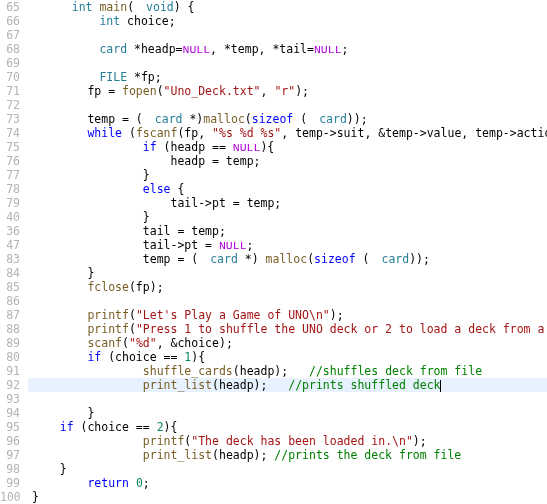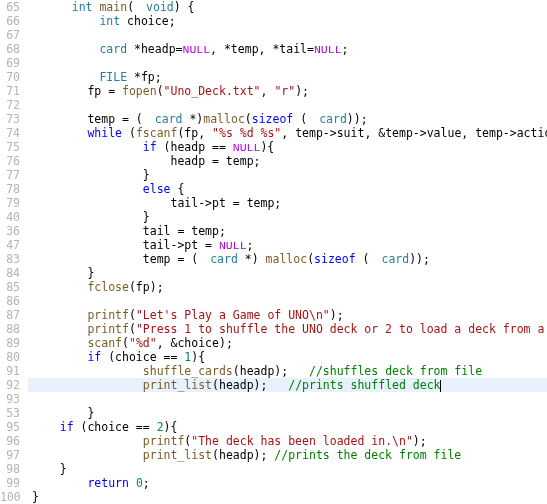--- a/index.html
+++ b/index.html
@@ -82,21 +82,21 @@
     <div class="ln">84</div>
     <div class="ln">85</div>
     <div class="ln">86</div>
     <div class="ln">87</div>
     <div class="ln">88</div>
     <div class="ln">89</div>
     <div class="ln">80</div>
     <div class="ln">91</div>
     <div class="ln">92</div>
     <div class="ln">93</div>
-    <div class="ln">53</div>
+    <div class="ln">94</div>
     <div class="ln">95</div>
     <div class="ln">96</div>
     <div class="ln">97</div>
     <div class="ln">98</div>
     <div class="ln">99</div>
     <div class="ln">100</div>
   </div>
 <div class="code"><div class="line">    <span class="ty">int</span><span class="id"> </span><span class="fn">main</span><span class="op">(</span><span class="ty">void</span><span class="op">) {</span></div><div class="line">        <span class="ty">int</span><span class="id"> choice;</span></div><div class="line"></div><div class="line">        <span class="ty">card</span><span class="id"> *headp=</span><span class="mc">NULL</span><span class="id">, *temp, *tail=</span><span class="mc">NULL</span><span class="id">;</span></div><div class="line"></div><div class="line">        <span class="ty">FILE</span><span class="id"> *fp;</span></div><div class="line">        <span class="id">fp = </span><span class="fn">fopen</span><span class="op">(</span><span class="st">"Uno_Deck.txt"</span><span class="op">, </span><span class="st">"r"</span><span class="op">);</span></div><div class="line"></div><div class="line">        <span class="id">temp = (</span><span class="ty">card</span><span class="id"> *)</span><span class="fn">malloc</span><span class="op">(</span><span class="kw">sizeof</span><span class="id"> (</span><span class="ty">card</span><span class="id">));</span></div><div class="line">        <span class="kw">while</span><span class="id"> (</span><span class="fn">fscanf</span><span class="id">(fp, </span><span class="st">"%s %d %s"</span><span class="id">, temp-&gt;suit, &amp;temp-&gt;value, temp-&gt;action) != </span></div><div class="line">                <span class="kw">if</span><span class="id"> (headp == </span><span class="mc">NULL</span><span class="id">){</span></div><div class="line">                    <span class="id">headp = temp;</span></div><div class="line">                <span class="id">}</span></div><div class="line">                <span class="kw">else</span><span class="id"> {</span></div><div class="line">                    <span class="id">tail-&gt;pt = temp;</span></div><div class="line">                <span class="id">}</span></div><div class="line">                <span class="id">tail = temp;</span></div><div class="line">                <span class="id">tail-&gt;pt = </span><span class="mc">NULL</span><span class="id">;</span></div><div class="line">                <span class="id">temp = (</span><span class="ty">card</span><span class="id"> *) </span><span class="fn">malloc</span><span class="op">(</span><span class="kw">sizeof</span><span class="id"> (</span><span class="ty">card</span><span class="id">));</span></div><div class="line">        <span class="id">}</span></div><div class="line">        <span class="fn">fclose</span><span class="id">(fp);</span></div><div class="line"></div><div class="line">        <span class="fn">printf</span><span class="op">(</span><span class="st">"Let's Play a Game of UNO\n"</span><span class="op">);</span></div><div class="line">        <span class="fn">printf</span><span class="op">(</span><span class="st">"Press 1 to shuffle the UNO deck or 2 to load a deck from a file: "</span></div><div class="line">        <span class="fn">scanf</span><span class="op">(</span><span class="st">"%d"</span><span class="op">, &amp;choice);</span></div><div class="line">        <span class="kw">if</span><span class="id"> (choice == </span><span class="nm">1</span><span class="id">){</span></div><div class="line">                <span class="fn">shuffle_cards</span><span class="id">(headp);   </span><span class="cm">//shuffles deck from file</span></div><div class="line hl">                <span class="fn">print_list</span><span class="id">(headp);   </span><span class="cm">//prints shuffled deck</span><span class="cursor"></span></div><div class="line"></div><div class="line">        <span class="id">}</span></div><div class="line">    <span class="kw">if</span><span class="id"> (choice == </span><span class="nm">2</span><span class="id">){</span></div><div class="line">                <span class="fn">printf</span><span class="op">(</span><span class="st">"The deck has been loaded in.\n"</span><span class="op">);</span></div><div class="line">                <span class="fn">print_list</span><span class="id">(headp); </span><span class="cm">//prints the deck from file</span></div><div class="line">    <span class="id">}</span></div><div class="line">        <span class="kw">return</span><span class="id"> </span><span class="nm">0</span><span class="id">;</span></div><div class="line"><span class="id">}</span></div></div>
 
 </body></html>

